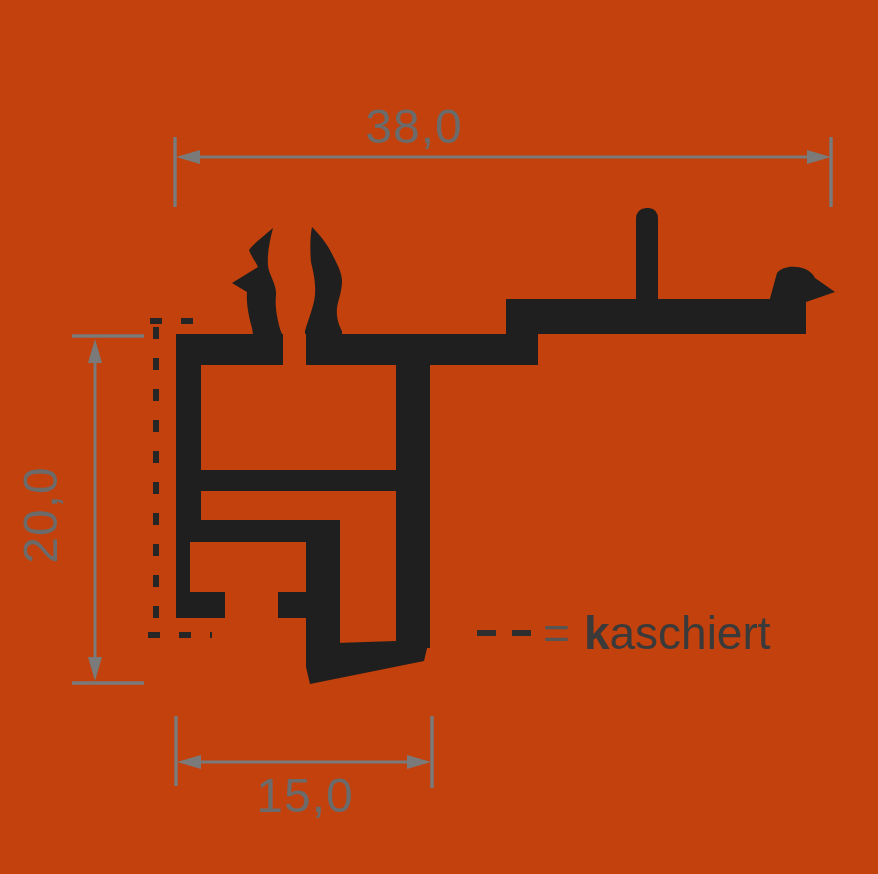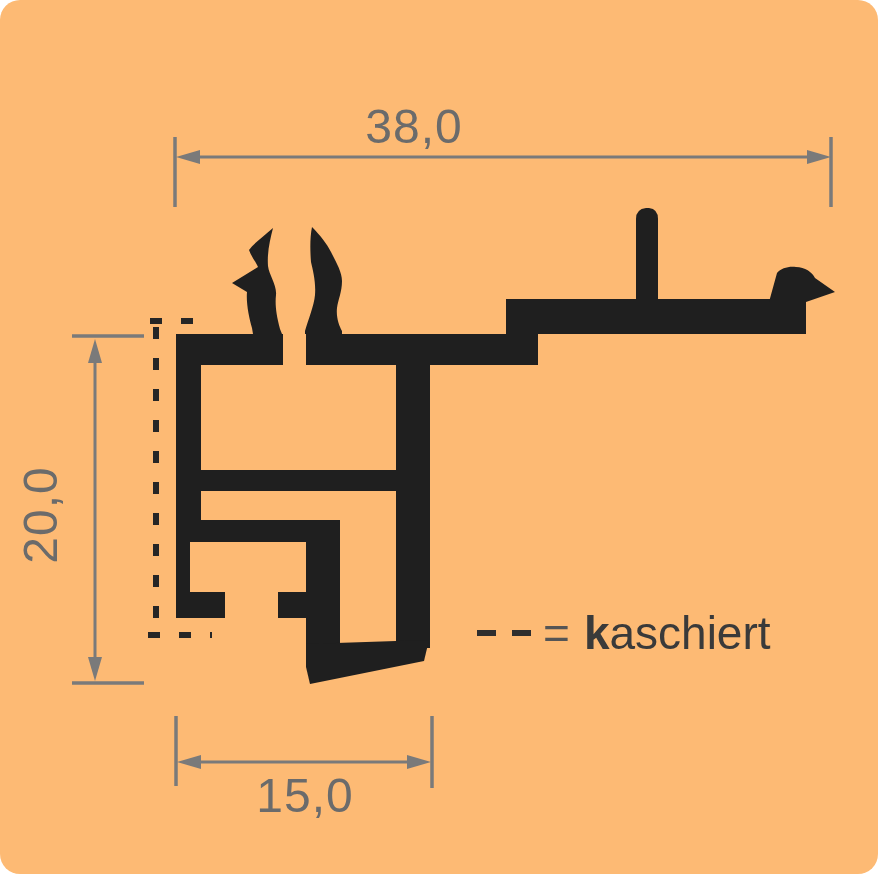--- a/index.html
+++ b/index.html
@@ -1,18 +1,18 @@
 <!DOCTYPE html>
 <html><head>
 <meta charset="utf-8">
 <style>
   html,body{margin:0;padding:0;background:#fff;}
   #stage{
-    position:relative;width:878px;height:874px;background:#fdba74;
-    font-family:"Liberation Sans",sans-serif;overflow:hidden;border-radius:20px;
+    position:relative;width:878px;height:874px;background:#c2410c;
+    font-family:"Liberation Sans",sans-serif;overflow:hidden;
   }
   svg{position:absolute;left:0;top:0;}
   .profile{fill:#1f1f1f;stroke:none;}
   .dimline{stroke:#7a7a7a;stroke-width:3;fill:none;}
   .tick{stroke:#7a7a7a;stroke-width:3.5;fill:none;}
   .arrow{fill:#7a7a7a;stroke:none;}
   .dimtext{fill:#6b6b6b;font-size:48px;letter-spacing:1px;}
   .dash-mark{stroke:#262626;stroke-width:6;stroke-dasharray:12 19;fill:none;}
   .legend-dash{stroke:#2e2e2e;stroke-width:6;fill:none;}
   .legend-eq{fill:#555555;font-size:46px;}

